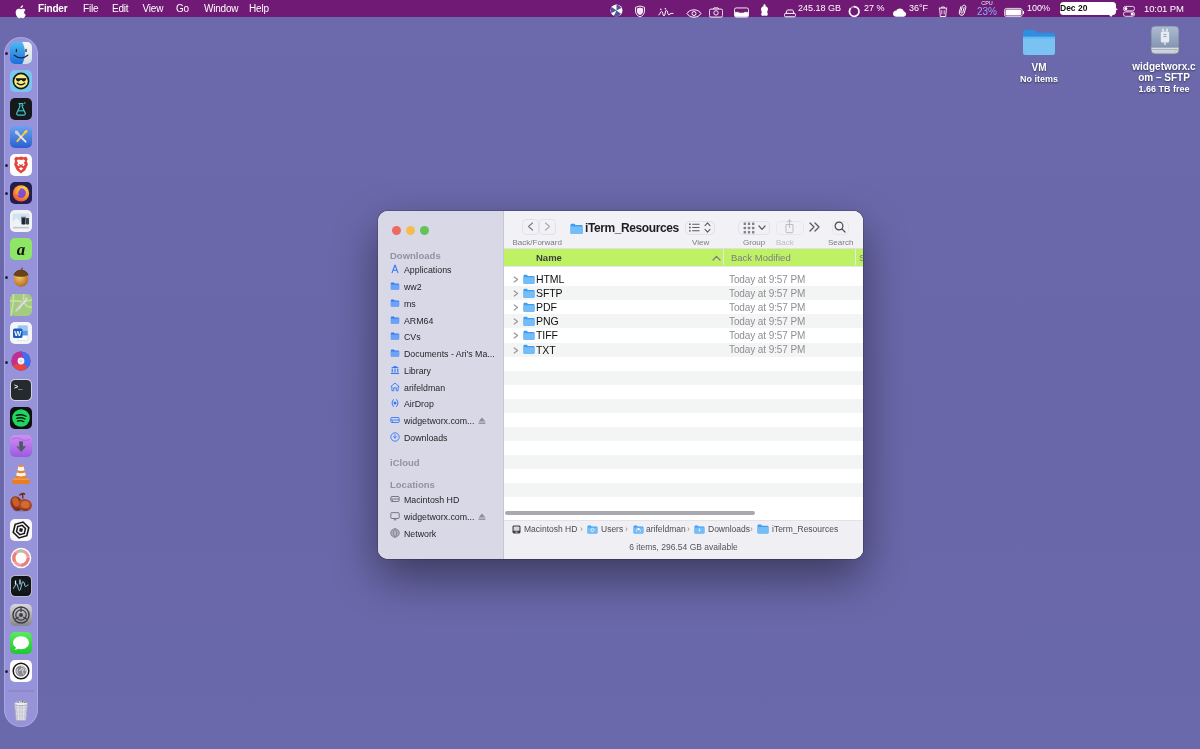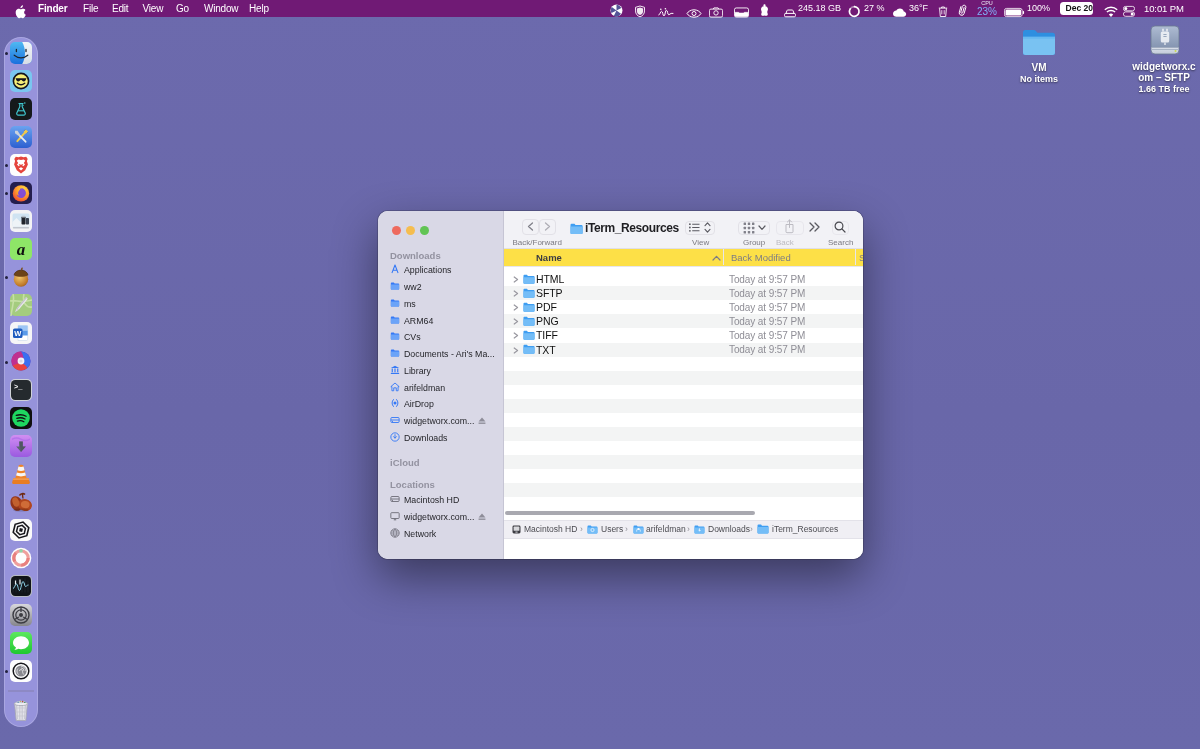--- a/index.html
+++ b/index.html
@@ -31,21 +31,21 @@
 .sbh{position:absolute;left:12px;color:#9392a0;font-size:9.5px;font-weight:bold;}
 .sbi{position:absolute;left:12px;height:16px;font-size:8.8px;color:#25252a;white-space:nowrap;letter-spacing:0;}
 .sbi>svg{width:10px;height:10px;}
 .sbi svg.ej{width:8px;height:8px;}
 .sbi svg{position:absolute;left:0;top:2px;}
 .sbi span{position:absolute;left:14px;top:3px;}
 #main{position:absolute;left:126px;top:0;width:359px;height:348px;background:#fff;}
 #toolbar{position:absolute;left:0;top:0;width:359px;height:37px;background:#f2f2f6;
   border-bottom:1px solid #e0dfe6;}
 .tbl{position:absolute;color:#7b7a82;font-size:8px;top:27px;letter-spacing:0;}
-#lhead{position:absolute;left:0;top:38px;width:359px;height:16.5px;background:#fde047;
+#lhead{position:absolute;left:0;top:38px;width:359px;height:16.5px;background:#bef264;
   border-bottom:1px solid #e7e6ec;font-size:9.5px;color:#7d7c85;}
 #rows{position:absolute;left:0;top:61.2px;width:359px;height:248px;overflow:hidden;}
 .row{position:absolute;left:0;width:359px;height:14px;font-size:10.5px;color:#111;letter-spacing:-.1px;}
 .stripe{position:absolute;left:0;width:359px;height:14px;background:#f3f4f4;}
 .rdate{position:absolute;left:225px;top:1.5px;color:#8f8e96;font-size:10px;}
 #pathbar{position:absolute;left:0;top:309px;width:359px;height:17px;background:#f0eff4;
   border-top:1px solid #e3e2e9;border-bottom:1px solid #e3e2e9;font-size:8.5px;color:#4c4c52;letter-spacing:0;}
 #statusbar{position:absolute;left:0;top:327px;width:359px;height:21px;background:#f0eff4;
   font-size:8.5px;color:#55555c;text-align:center;line-height:19px;letter-spacing:0;}
 #hscroll{position:absolute;left:1px;top:299.5px;width:250px;height:4.5px;border-radius:2.5px;background:#a9a9b0;}
@@ -116,21 +116,21 @@
       <path d="M3 3.2 3 8.9a2.5 2.5 0 0 0 5 0V2.7a1.8 1.8 0 0 0-3.6 0v5.6a1 1 0 0 0 2 0V3.2" fill="none" stroke="#fff" stroke-width=".9" stroke-linecap="round" transform="rotate(16 5.5 6)"></path>
     </svg>
   <div class="mitem" style="left:977px;top:1px;font-size:5.5px;color:#e8e8f4;width:20px;text-align:center;line-height:5.5px;letter-spacing:0">CPU</div>
   <div class="mitem" style="left:977px;top:6.5px;font-size:10px;color:#80b3f8;width:20px;text-align:center;line-height:9px;letter-spacing:0">23%</div>
   <svg class="mitem" style="left:1004px;top:4px" width="21" height="9" viewBox="0 0 21 9">
       <rect x=".4" y=".4" width="17.8" height="8.2" rx="2.2" fill="none" stroke="#fff" stroke-width=".8"></rect>
       <rect x="1.5" y="1.5" width="15.6" height="6" rx="1.3" fill="#fff"></rect>
       <path d="M19 2.7c.8.25 1.1.7 1.1 1.8s-.3 1.55-1.1 1.8Z" fill="#fff"></path>
     </svg>
   <div class="mitem mst" style="left:1027px">100%</div>
-  <div class="mitem" style="left:1060px;top:2px;width:33px;height:12.5px;background:#fff;border-radius:3.5px;color:#111;font-size:8.5px;font-weight:bold;text-align:right;line-height:12.5px;letter-spacing:0">Dec 20</div>
+  <div class="mitem" style="left:1060px;top:2px;width:56px;height:12.5px;background:#fff;border-radius:3.5px;color:#111;font-size:8.5px;font-weight:bold;text-align:left;line-height:12.5px;letter-spacing:0">Dec 20</div>
   <svg class="mitem" style="left:1104px;top:3.5px" width="14" height="10" viewBox="0 0 14 10">
       <path d="M7 9.6 9.2 7a3.4 3.4 0 0 0-4.4 0Z" fill="#fff"></path>
       <path d="M2.9 4.6a5.9 5.9 0 0 1 8.2 0" fill="none" stroke="#fff" stroke-width="1.4"></path>
       <path d="M.8 2.3a9 9 0 0 1 12.4 0" fill="none" stroke="#fff" stroke-width="1.4"></path>
     </svg>
   <svg class="mitem" style="left:1123px;top:3px" width="12" height="11" viewBox="0 0 12 11">
       <rect x=".4" y=".4" width="11.2" height="4.4" rx="2.2" fill="none" stroke="#fff" stroke-width=".8"></rect>
       <circle cx="2.8" cy="2.6" r="1.5" fill="#fff"></circle>
       <rect x=".4" y="5.9" width="11.2" height="4.4" rx="2.2" fill="none" stroke="#fff" stroke-width=".8"></rect>
       <circle cx="9.2" cy="8.1" r="1.5" fill="#fff"></circle>
@@ -714,14 +714,15 @@
           <path d="M5.5 3.4v2.6M4.4 5 5.5 6.1 6.6 5" fill="none" stroke="#fff" stroke-width=".7"></path>
         </svg>
       <span class="abs" style="left:204px;top:3px">Downloads</span>
       <span class="abs" style="left:246px;top:2.5px;color:#8e8d96">›</span>
       <svg class="abs" style="left:253px;top:3px" width="12" height="10" viewBox="0 0 12 10">
           <path d="M.5 1.6A1 1 0 0 1 1.5.6h2.6l.9 1.1h5.5a1 1 0 0 1 1 1v5.7a1 1 0 0 1-1 1h-9a1 1 0 0 1-1-1Z" fill="#3f9ef2"></path>
           <path d="M.5 2.9h11v5.5a1 1 0 0 1-1 1h-9a1 1 0 0 1-1-1Z" fill="#74bdf7"></path>
         </svg>
       <span class="abs" style="left:268px;top:3px">iTerm_Resources</span>
     </div>
+    <div id="statusbar">6 items, 296.54 GB available</div>
   </div>
 </div>
 
 </body></html>

